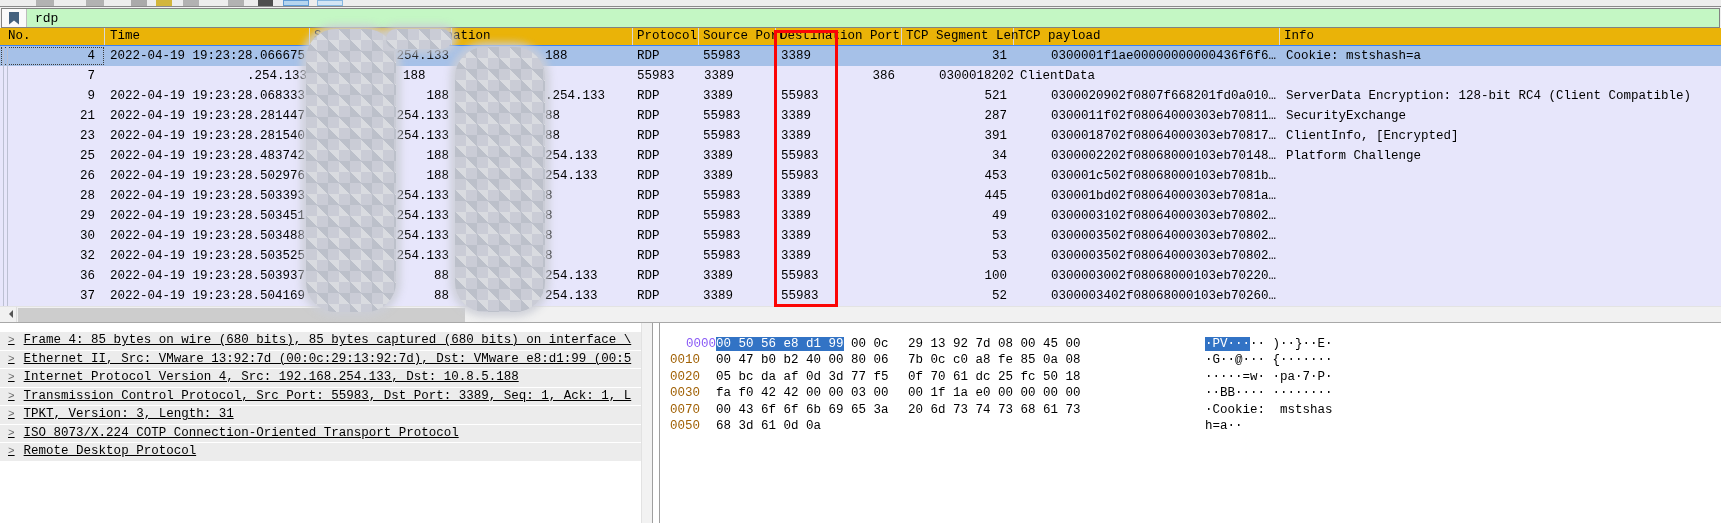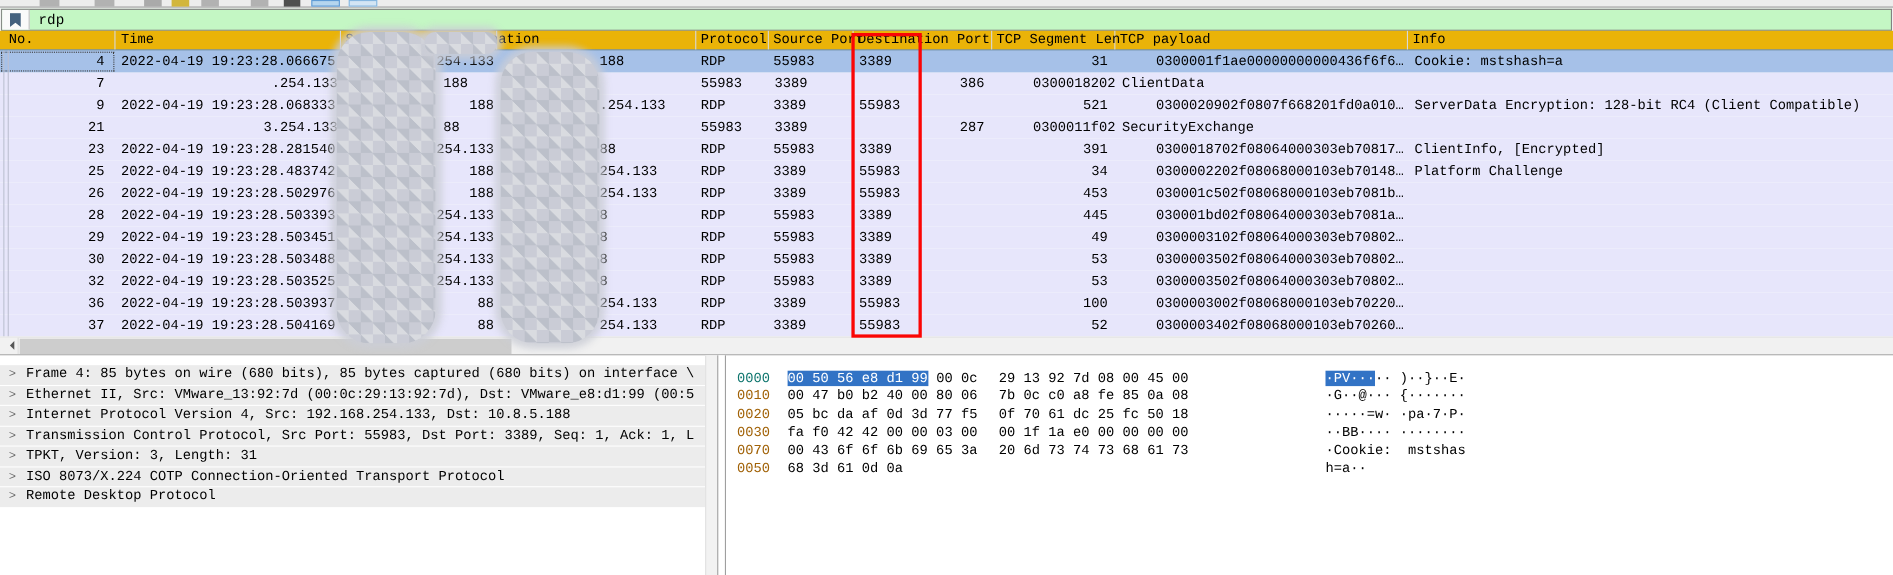--- a/index.html
+++ b/index.html
@@ -60,28 +60,28 @@
   
   .hscroll{position:absolute;top:306px;left:0;width:1721px;height:16px;background:#f1f1f1;border-top:1px solid #e3e3e3;box-sizing:border-box;}
   .hs-btn{position:absolute;left:0;top:0;width:17px;height:15px;background:#f1f1f1;border-right:1px solid #dedede;box-sizing:border-box;}
   .hs-arrow{position:absolute;left:5px;top:3px;width:0;height:0;border:4px solid transparent;border-right-color:#565656;}
   .hs-thumb{position:absolute;left:18px;top:1px;width:447px;height:14px;background:#cdcdcd;}
 
   
   .bottom{position:absolute;top:322px;left:0;width:1721px;height:201px;border-top:1px solid #a8a8a8;box-sizing:border-box;background:#fff;}
   .details-pane{position:absolute;left:0;top:1px;width:652px;height:199px;overflow:hidden;background:#fff;}
   .d-scrollstrip{position:absolute;left:641px;top:0;width:11px;height:100%;background:#f2f2f2;border-left:1px solid #e2e2e2;box-sizing:border-box;}
-  .drow{height:17.5px;line-height:17.5px;background:#ececec;margin-bottom:1px;padding-left:8px;white-space:pre;overflow:hidden;width:641px;box-sizing:border-box;}
+  .drow{height:17.5px;line-height:17.5px;background:#ececec;margin-bottom:1px;padding-left:8px;white-space:pre;overflow:hidden;width:641px;box-sizing:border-box;text-decoration:underline;}
   .drow:first-child{margin-top:8px;}
   .chev{color:#6a6a6a;margin-right:9px;font-size:11px;}
   .splitter{position:absolute;left:652px;top:0;width:8px;height:100%;background:#fff;border-left:1px solid #9f9f9f;border-right:1px solid #9f9f9f;box-sizing:border-box;}
   .hex-pane{position:absolute;left:660px;top:1px;right:0;height:199px;background:#fff;padding:12px 0 0 10px;box-sizing:border-box;overflow:hidden;}
   .xrow{height:16.4px;line-height:16.4px;white-space:pre;}
   .xoff{display:inline-block;width:46px;color:#a16207;}
-  .xoff.active{color:#0f766e;}
+  .xoff.active{color:#8b5cf6;text-align:right;}
   .xg{display:inline-block;width:182px;}
   .xg2{margin-left:10px;}
   .xasc{margin-left:115px;}
   .hl{background:#3273c5;color:#fff;}
 </style>
 </head>
 <body>
 
 <div class="screen">
 
@@ -150,20 +150,21 @@
         <span class="cell c3">.254.133</span>
         <span class="cell c4">RDP</span>
         <span class="cell c5">3389</span>
         <span class="cell c6">55983</span>
         <span class="cell c7">521</span>
         <span class="cell c8">0300020902f0807f668201fd0a010…</span>
         <span class="cell c9">ServerData Encryption: 128-bit RC4 (Client Compatible)</span>
       </div>
       <div class="lrow">
         <span class="cell c0">21</span>
+        <span class="cell c1">2022-04-19 19:23:28.281447</span>
         <span class="cell c2">3.254.133</span>
         <span class="cell c3">88</span>
         <span class="cell c4">RDP</span>
         <span class="cell c5">55983</span>
         <span class="cell c6">3389</span>
         <span class="cell c7">287</span>
         <span class="cell c8">0300011f02f08064000303eb70811…</span>
         <span class="cell c9">SecurityExchange</span>
       </div>
       <div class="lrow">

